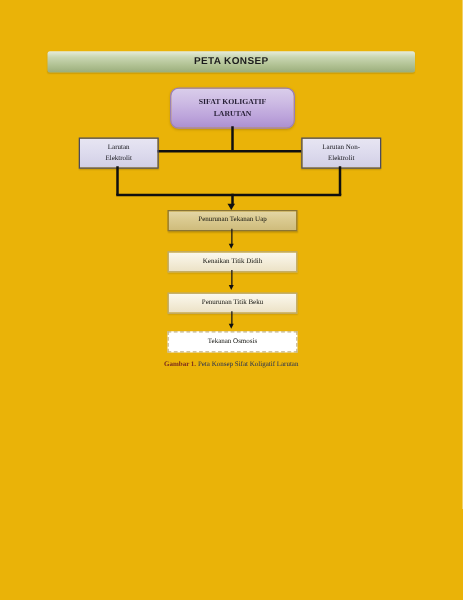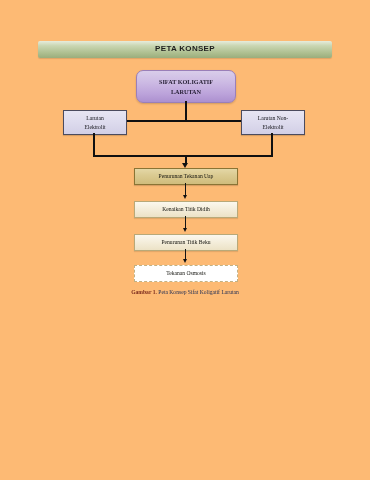--- a/index.html
+++ b/index.html
@@ -14,21 +14,21 @@
     overflow: hidden;
     font-family: "Liberation Serif", serif;
     -webkit-font-smoothing: antialiased;
   }
 
   .page {
     position: absolute;
     left: 0; top: 0;
     width: 370px;
     height: 480px;
-    background: #fdba74;
+    background: #eab308;
   }
 
   
   .header-bar {
     position: absolute;
     left: 38px;
     top: 41px;
     width: 294px;
     height: 17px;
     border-radius: 2px;

